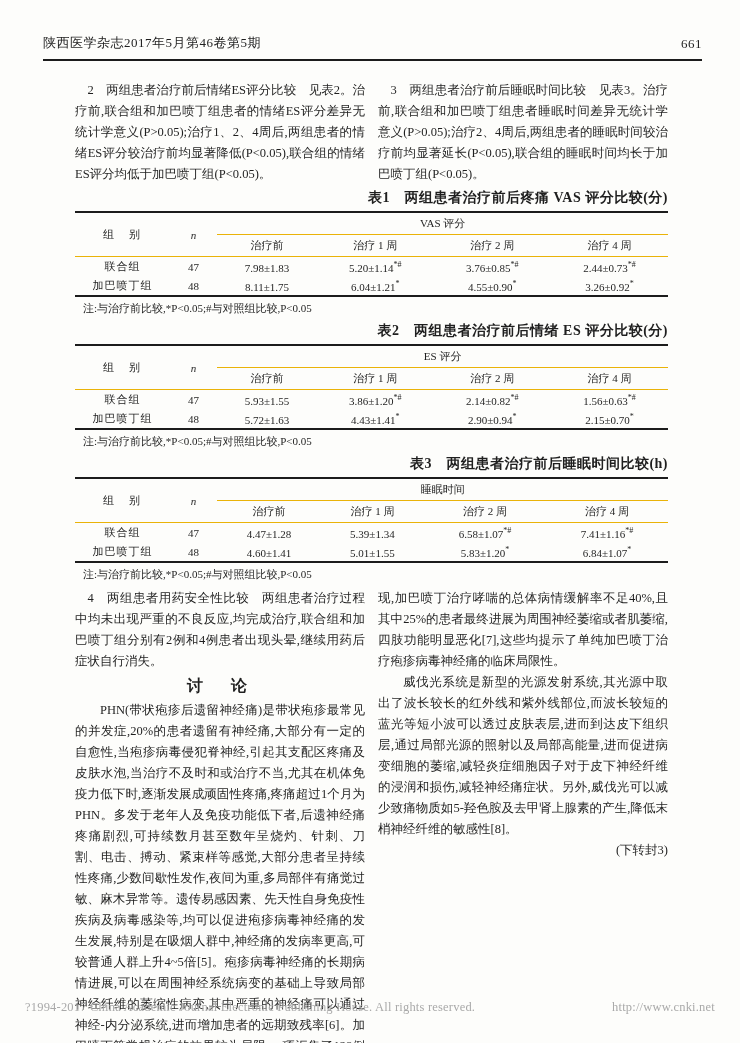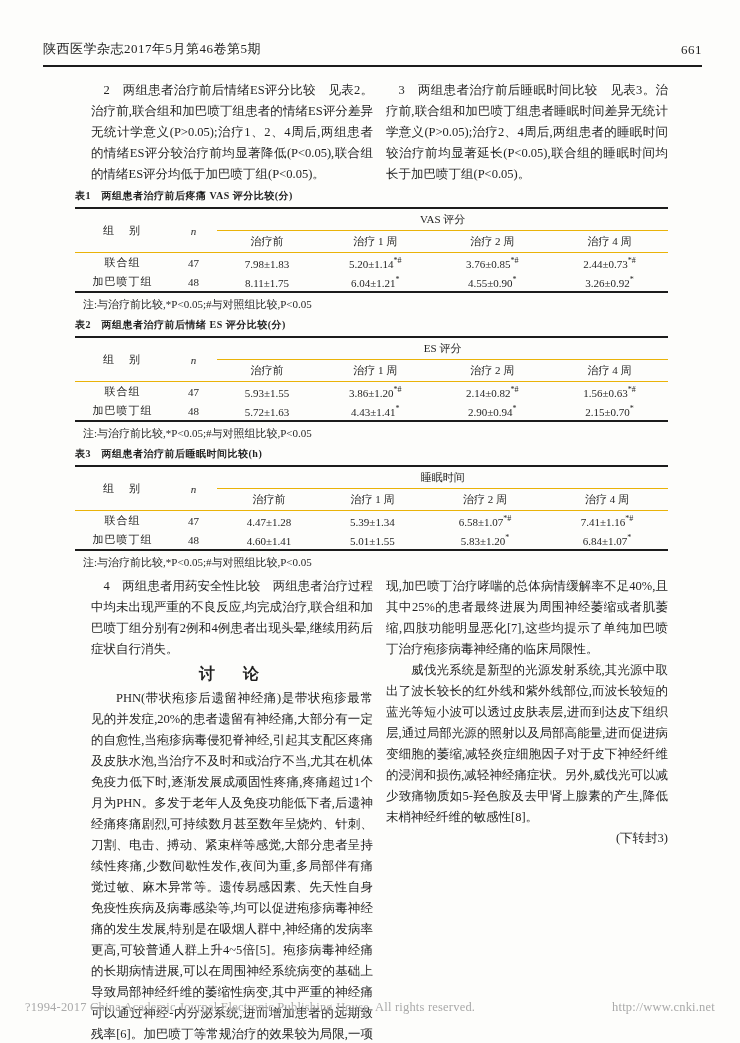--- a/index.html
+++ b/index.html
@@ -9,40 +9,40 @@
     font-family:"Liberation Serif","DejaVu Serif",serif;
     color:#1f1f1f;
     -webkit-font-smoothing:antialiased;
   }
   .page{
     position:relative;width:740px;height:1043px;
     background:#fdfdfb;overflow:hidden;
   }
   
   .header{
-    position:absolute;left:43px;right:38px;top:40px;
+    position:absolute;left:43px;right:38px;top:34px;
     display:flex;justify-content:space-between;align-items:flex-end;
     font-size:13px;letter-spacing:.5px;
     border-bottom:2px solid #1c1c1c;
     padding-bottom:7px;
   }
   
   .content{
     position:absolute;left:75px;top:80px;width:593px;
   }
-  .twocol{display:flex;gap:13px;margin-left:16px;}
+  .twocol{display:flex;gap:13px;}
   .col{width:290px;font-size:12.5px;line-height:21px;text-align:justify;}
   .col p{margin:0;}
   .p-num{text-indent:1em;}
   .p-indent{text-indent:2em;}
   .p-noindent{text-indent:0;}
   
   .tableblock{margin-top:4px;}
   .table-title{
-    text-align:left;font-weight:bold;font-size:10px;
+    text-align:right;font-weight:bold;font-size:14px;
     margin:3px 0 4px 0;letter-spacing:.5px;
   }
   table{
     width:100%;border-collapse:collapse;font-size:11px;
     border-top:2px solid #1c1c1c;border-bottom:2px solid #1c1c1c;
   }
   th,td{text-align:center;font-weight:normal;padding:2px 0;}
   thead th{border-bottom:1px solid #eab308;padding:3px 0;}
   th.grp-h{width:16%;letter-spacing:2px;}
   th.n-h{width:8%;font-style:italic;}

